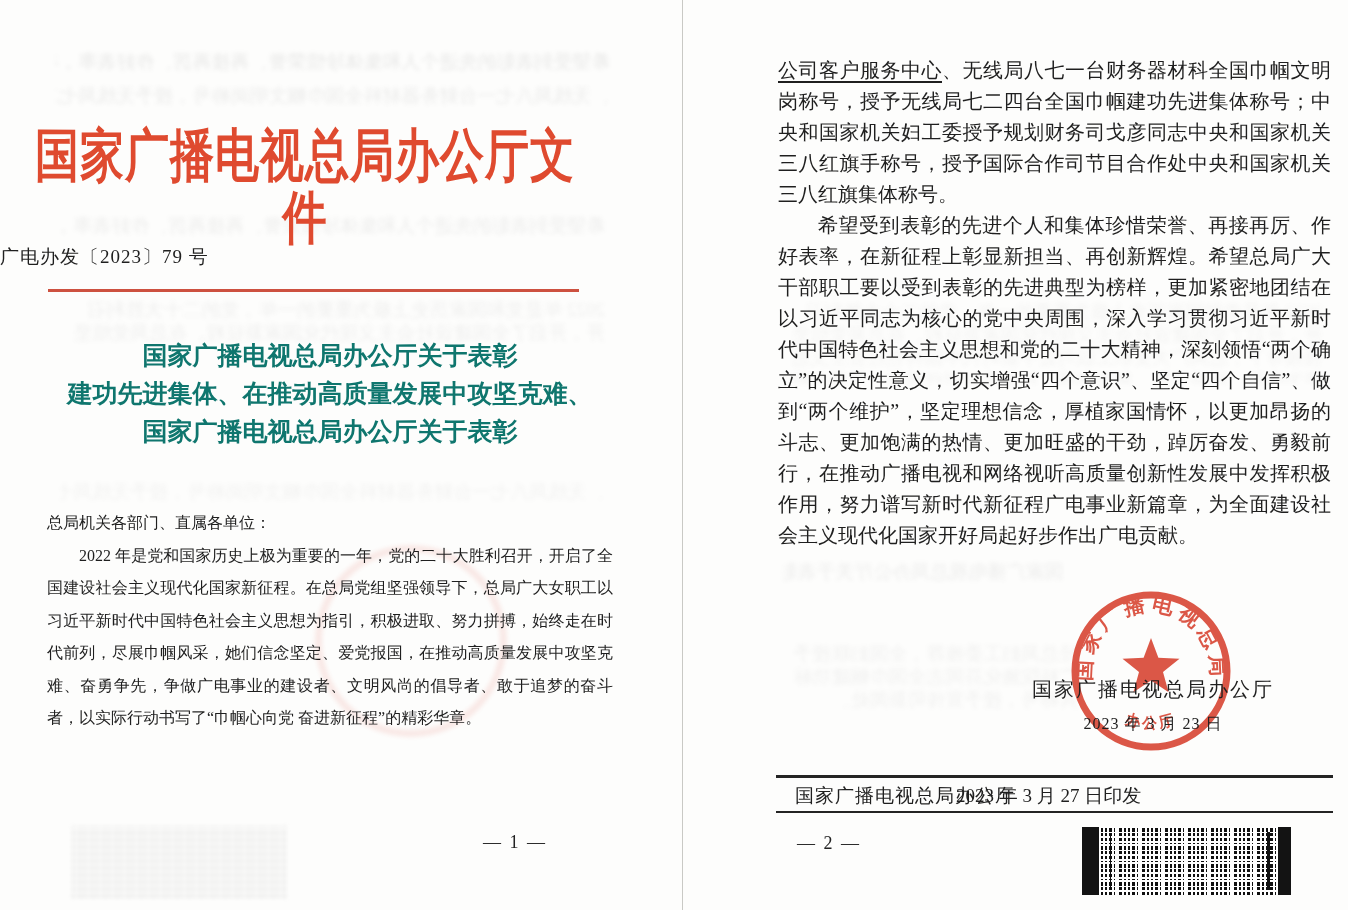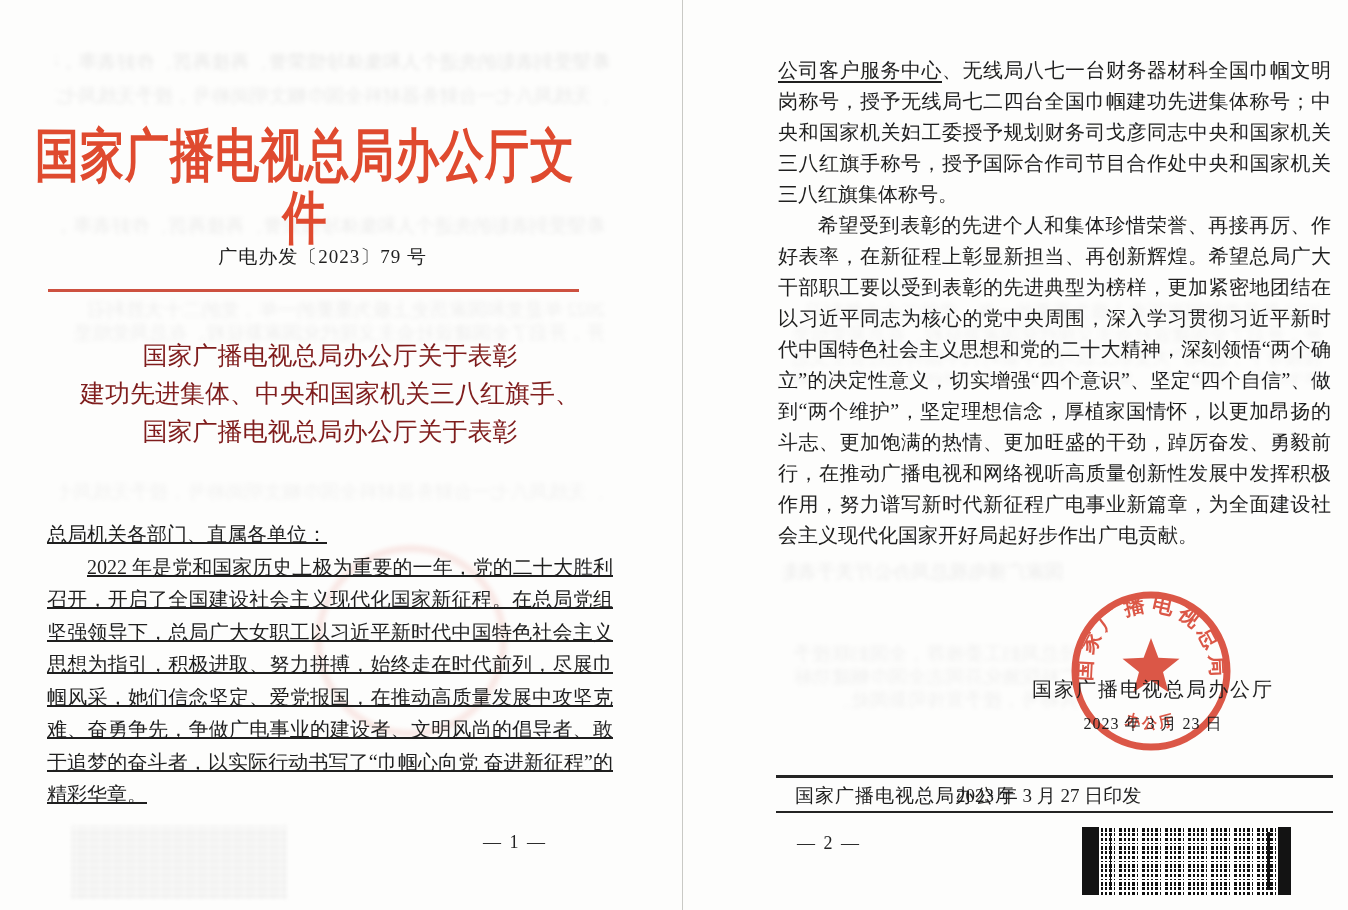--- a/index.html
+++ b/index.html
@@ -9,26 +9,26 @@
   .page1{left:0;width:682px;padding-left:16px;}
   .page2{left:683px;width:665px;}
   .divider{position:absolute;left:682px;top:0;width:1px;height:910px;background:#c9c9c5;}
 
   .abs{position:absolute;}
 
   
   .red-head{left:22px;width:566px;top:140px;text-align:center;font-weight:bold;
             font-size:44px;line-height:48px;letter-spacing:1px;color:#df4a2f;
             transform:scaleY(1.30);transform-origin:center;z-index:2;}
-  .doc-no{left:0;width:645px;top:244px;text-align:center;font-size:19px;letter-spacing:1px;z-index:2;}
+  .doc-no{left:0;width:645px;top:244px;font-size:19px;letter-spacing:1px;z-index:2;}
   .red-rule{left:48px;top:289px;width:531px;height:3px;background:#cd5140;z-index:2;}
-  .title{left:30px;width:600px;top:337px;text-align:center;font-weight:normal;
-         font-size:25px;line-height:38px;color:#7f1d1d;z-index:2;}
-  .body1{left:47px;top:518px;width:566px;font-size:20px;line-height:32.5px;
-         text-align:justify;z-index:2;text-decoration:underline;}
+  .title{left:30px;width:600px;top:337px;text-align:center;font-weight:bold;
+         font-size:25px;line-height:38px;color:#0f766e;z-index:2;}
+  .body1{left:47px;top:507px;width:566px;font-size:16px;line-height:32.5px;
+         text-align:justify;z-index:2;}
   .body1 p,.body2 p{margin:0;}
   .para{text-indent:2em;}
   .noindent{text-indent:0;}
   .u{text-decoration:underline;text-underline-offset:4px;}
   .pgnum{font-size:18px;letter-spacing:2px;color:#222;z-index:2;}
   .pg1{left:47px;top:832px;width:500px;text-align:right;}
 
   
   .body2{left:95px;top:55px;width:553px;font-size:20px;line-height:31px;
          text-align:justify;z-index:2;}
@@ -85,21 +85,21 @@
     <div class="ghost g-e">、无线局八七一台财务器材科全国巾帼文明岗称号，授予无线局七二四台全国巾帼建功先进集体称号；中央和国家机关妇工委授予规划财务司戈彦同志中央和国家机关三八红旗手称号，授予国际合作司节目合作处中央和国家机关三八红旗集体称号。</div>
     <div class="ghost-seal"></div>
     <div class="ghost-barcode"></div>
 
     <h1 class="abs red-head" style="margin:0;">国家广播电视总局办公厅文件</h1>
     <div class="abs doc-no">广电办发〔2023〕79 号</div>
     <div class="abs red-rule"></div>
 
     <div class="abs title">
       <div>国家广播电视总局办公厅关于表彰</div>
-      <div>建功先进集体、中央和国家机关三八红旗手、</div>
+      <div>建功先进集体、在推动高质量发展中攻坚克难、</div>
       <div>国家广播电视总局办公厅关于表彰</div>
     </div>
 
     <div class="abs body1">
       <p class="noindent">总局机关各部门、直属各单位：</p>
       <p class="para">2022 年是党和国家历史上极为重要的一年，党的二十大胜利召开，开启了全国建设社会主义现代化国家新征程。在总局党组坚强领导下，总局广大女职工以习近平新时代中国特色社会主义思想为指引，积极进取、努力拼搏，始终走在时代前列，尽展巾帼风采，她们信念坚定、爱党报国，在推动高质量发展中攻坚克难、奋勇争先，争做广电事业的建设者、文明风尚的倡导者、敢于追梦的奋斗者，以实际行动书写了“巾帼心向党 奋进新征程”的精彩华章。</p>
     </div>
 
     <div class="abs pgnum pg1">— 1 —</div>
   </section>

